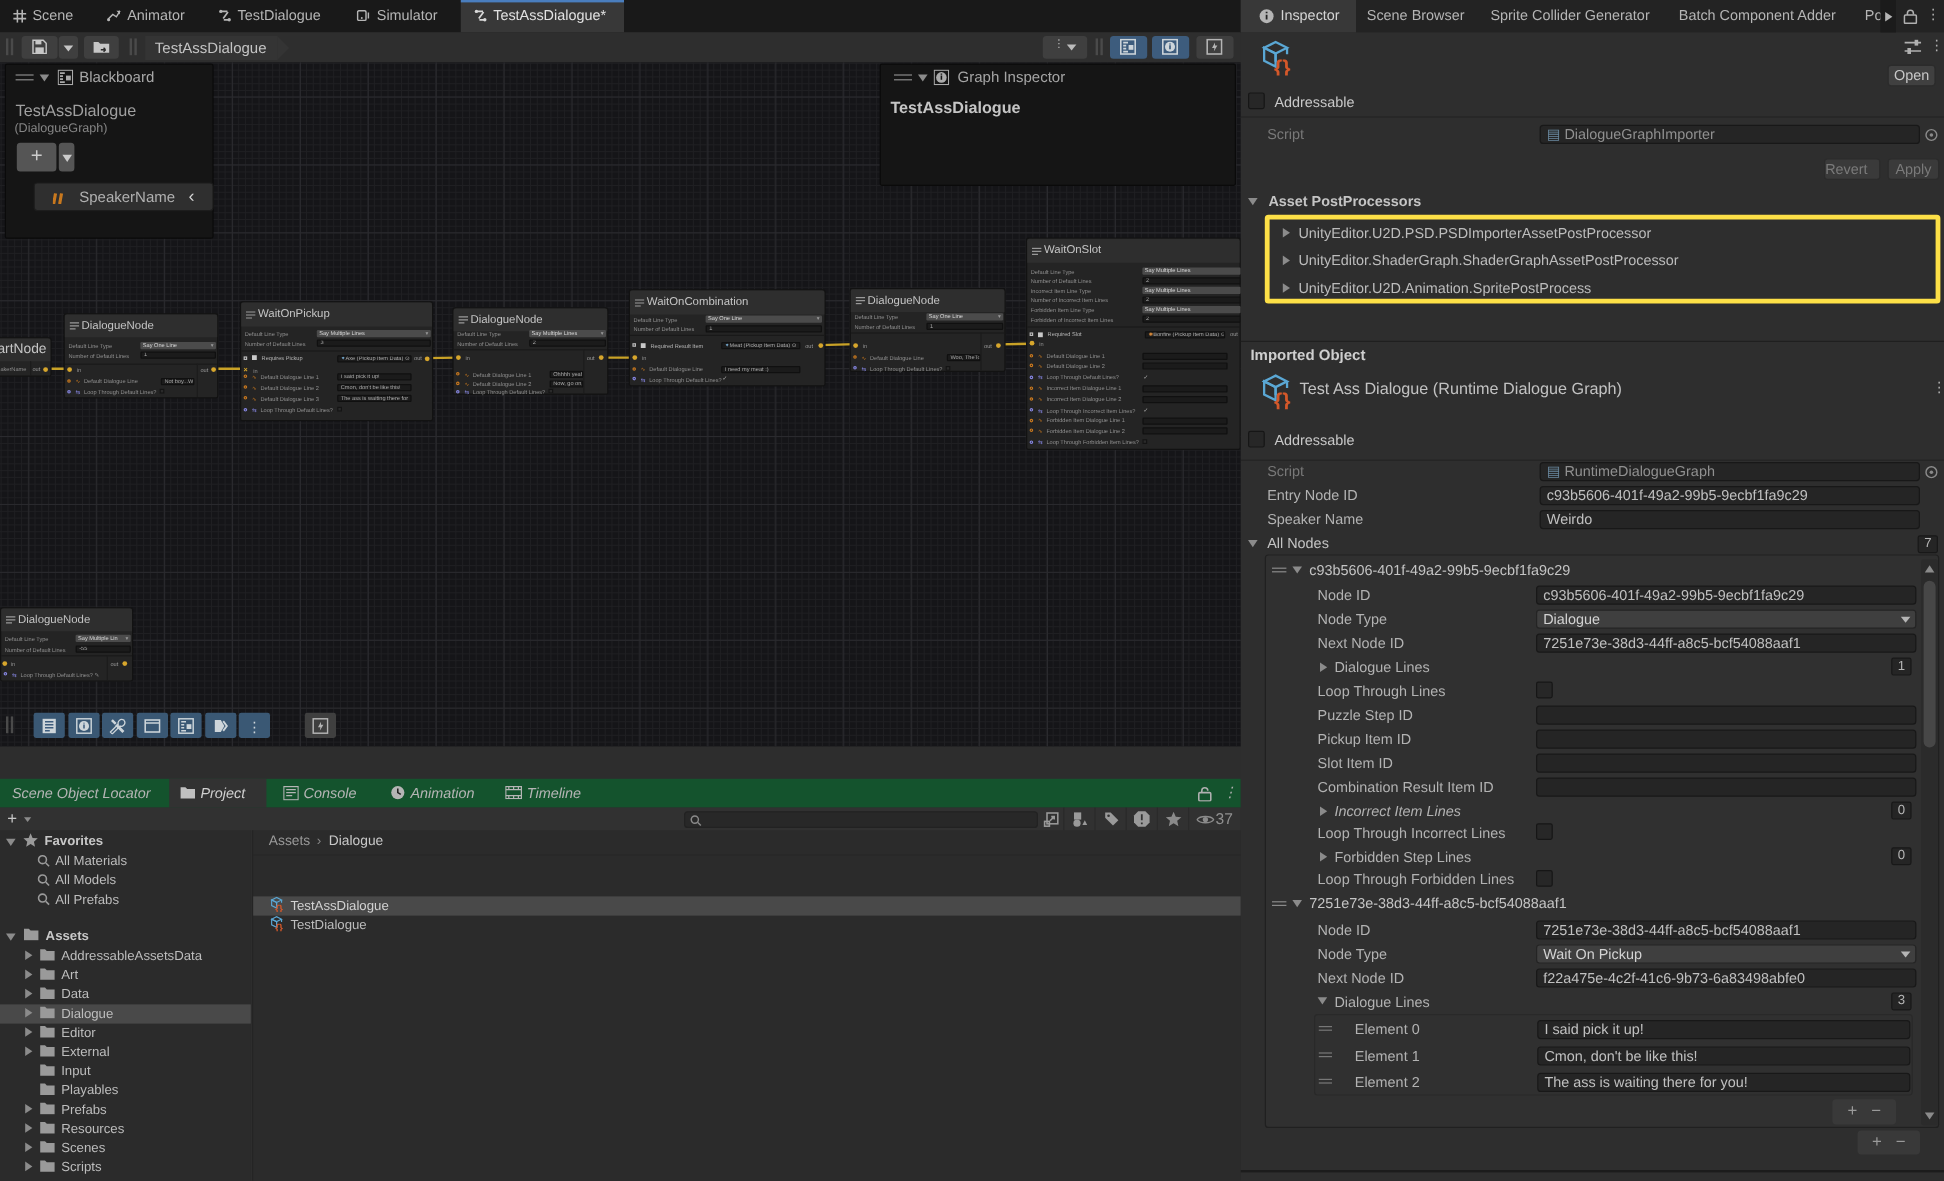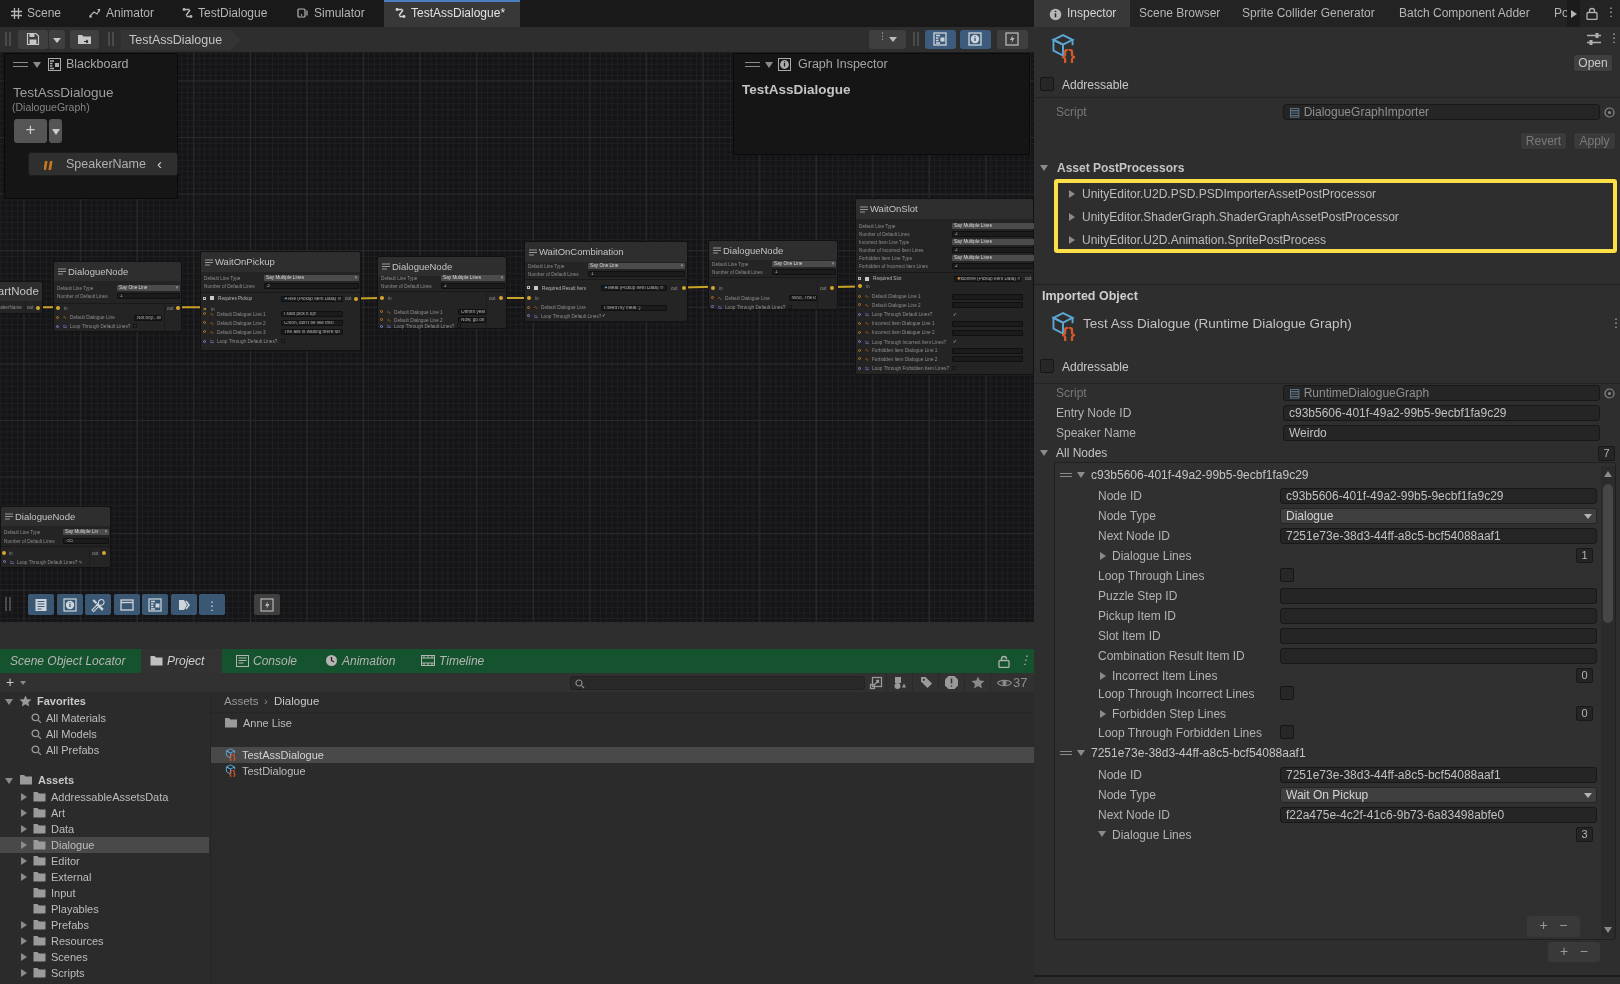--- a/index.html
+++ b/index.html
@@ -563,23 +563,20 @@
           <path d="M0.5 1h4l1.5 1.5h6.5V10.5H0.5z" fill="#9a9a9a"></path>
         </svg>Scripts</div>
   </div>
   <div class="abs" id="plist">
     <div style="position:absolute;left:0;top:0;width:824px;height:21px;border-bottom:1px solid #262626;">
       <div style="position:absolute;left:13px;top:3px;font-size:11.5px;color:#9a9a9a;">Assets</div>
       <div style="position:absolute;left:53px;top:3px;font-size:11.5px;color:#888;">›</div>
       <div style="position:absolute;left:63px;top:3px;font-size:11.5px;color:#c8c8c8;">Dialogue</div>
     </div>
     <div class="trow" style="top:55.3px;background:#494949;"></div>
-    <div class="trow" style="top:23.2px;left:13px;"><svg width="14" height="11" viewBox="0 0 13 11" style="vertical-align:-1px;margin-right:5px;">
-          <path d="M0.5 1h4l1.5 1.5h6.5V10.5H0.5z" fill="#9a9a9a"></path>
-        </svg>Anne Lise</div>
     <div class="trow" style="top:55.3px;left:13px;color:#d2d2d2;"><svg width="13" height="13" viewBox="0 0 20 22" style="vertical-align:-2px;margin-right:5px;">
           <path d="M3 5 10 1.5 17 5 10 8.5z" fill="none" stroke="#5aa7d4" stroke-width="1.6"></path>
           <path d="M3 5v8L10 16.5V8.5z" fill="none" stroke="#5aa7d4" stroke-width="1.6"></path>
           <path d="M17 5v4M10 8.5v8" fill="none" stroke="#5aa7d4" stroke-width="1.6"></path>
           <text x="8" y="22" font-size="14" font-weight="bold" fill="#d4582a" font-family="Liberation Sans">{}</text>
         </svg>TestAssDialogue</div>
     <div class="trow" style="top:71.4px;left:13px;"><svg width="13" height="13" viewBox="0 0 20 22" style="vertical-align:-2px;margin-right:5px;">
           <path d="M3 5 10 1.5 17 5 10 8.5z" fill="none" stroke="#5aa7d4" stroke-width="1.6"></path>
           <path d="M3 5v8L10 16.5V8.5z" fill="none" stroke="#5aa7d4" stroke-width="1.6"></path>
           <path d="M17 5v4M10 8.5v8" fill="none" stroke="#5aa7d4" stroke-width="1.6"></path>
@@ -623,21 +620,21 @@
     <div style="position:absolute;left:539px;top:54px;width:40px;height:18px;background:#404040;border:1px solid #2b2b2b;border-radius:3px;font-size:12px;color:#c8c8c8;text-align:center;line-height:16px;">Open</div>
     <div class="chk" style="left:6px;top:77px;"></div>
     <div class="lbl" style="left:28px;top:77px;color:#c8c8c8;">Addressable</div>
     <div style="position:absolute;left:0;top:97px;width:586px;height:1px;background:#242424;"></div>
     <div class="lbl" style="left:22px;top:104px;color:#787878;">Script</div>
     <div class="fld" style="left:249px;top:104px;width:317px;color:#909090;"><span style="color:#6a89a0;">▤</span> DialogueGraphImporter</div>
     <svg style="position:absolute;left:570px;top:107px;" width="11" height="11" viewBox="0 0 11 11">
         <circle cx="5.5" cy="5.5" r="4.5" fill="none" stroke="#8a8a8a" stroke-width="1.2"></circle>
         <circle cx="5.5" cy="5.5" r="1.5" fill="#8a8a8a"></circle>
       </svg>
-    <div style="position:absolute;left:486px;top:132px;width:47px;height:18px;background:#3a3a3a;border:1px solid #2b2b2b;border-radius:3px;font-size:12px;color:#7a7a7a;text-align:center;line-height:16px;">Revert</div>
+    <div style="position:absolute;left:486px;top:132px;width:47px;height:18px;background:#3a3a3a;border:1px solid #2b2b2b;border-radius:3px;font-size:12px;color:#7a7a7a;text-align:left;line-height:16px;">Revert</div>
     <div style="position:absolute;left:539px;top:132px;width:43px;height:18px;background:#3a3a3a;border:1px solid #2b2b2b;border-radius:3px;font-size:12px;color:#7a7a7a;text-align:center;line-height:16px;">Apply</div>
     <div class="tri-d" style="left:6px;top:165px;"></div>
     <div class="lbl" style="left:23px;top:160px;color:#c5c5c5;font-weight:bold;">Asset PostProcessors</div>
     <div style="position:absolute;left:20px;top:179px;width:563px;height:74px;border:4px solid #fde047;border-radius:3px;">
       <div class="tri-r" style="left:11px;top:7px;"></div>
       <div class="lbl" style="left:24px;top:3px;color:#bcbcbc;">UnityEditor.U2D.PSD.PSDImporterAssetPostProcessor</div>
       <div class="tri-r" style="left:11px;top:30px;"></div>
       <div class="lbl" style="left:24px;top:26px;color:#bcbcbc;">UnityEditor.ShaderGraph.ShaderGraphAssetPostProcessor</div>
       <div class="tri-r" style="left:11px;top:53px;"></div>
       <div class="lbl" style="left:24px;top:49px;color:#bcbcbc;">UnityEditor.U2D.Animation.SpritePostProcess</div>
@@ -688,21 +685,21 @@
     <div class="chk" style="left:246px;top:568px;"></div>
     <div class="lbl" style="left:64px;top:587.5px;">Puzzle Step ID</div>
     <div class="fld" style="left:246px;top:587.5px;width:317px;"></div>
     <div class="lbl" style="left:64px;top:607.5px;">Pickup Item ID</div>
     <div class="fld" style="left:246px;top:607.5px;width:317px;"></div>
     <div class="lbl" style="left:64px;top:627.5px;">Slot Item ID</div>
     <div class="fld" style="left:246px;top:627.5px;width:317px;"></div>
     <div class="lbl" style="left:64px;top:647.5px;">Combination Result Item ID</div>
     <div class="fld" style="left:246px;top:647.5px;width:317px;"></div>
     <div class="tri-r" style="left:66px;top:671.5px;"></div>
-    <div class="lbl" style="left:78px;top:667.5px;">Incorrect Item Lines</div>
+    <div class="lbl" style="left:78px;top:667.5px;font-style:italic;">Incorrect Item Lines</div>
     <div class="cnt" style="left:542px;top:667.5px;">0</div>
     <div class="lbl" style="left:64px;top:686px;">Loop Through Incorrect Lines</div>
     <div class="chk" style="left:246px;top:686px;"></div>
     <div class="tri-r" style="left:66px;top:710px;"></div>
     <div class="lbl" style="left:78px;top:706px;">Forbidden Step Lines</div>
     <div class="cnt" style="left:542px;top:706px;">0</div>
     <div class="lbl" style="left:64px;top:724.5px;">Loop Through Forbidden Lines</div>
     <div class="chk" style="left:246px;top:725px;"></div>
     <div style="position:absolute;left:26px;top:751px;width:12px;height:4px;border-top:1.5px solid #8a8a8a;border-bottom:1.5px solid #8a8a8a;"></div>
     <div class="tri-d" style="left:43px;top:750px;"></div>
@@ -710,20 +707,31 @@
     <div class="lbl" style="left:64px;top:767px;">Node ID</div>
     <div class="fld" style="left:246px;top:767px;width:317px;">7251e73e-38d3-44ff-a8c5-bcf54088aaf1</div>
     <div class="lbl" style="left:64px;top:787px;">Node Type</div>
     <div class="drop" style="left:246px;top:787px;width:317px;">Wait On Pickup</div>
       <div class="droparr" style="left:550px;top:793px;"></div>
     <div class="lbl" style="left:64px;top:807px;">Next Node ID</div>
     <div class="fld" style="left:246px;top:807px;width:317px;">f22a475e-4c2f-41c6-9b73-6a83498abfe0</div>
     <div class="tri-d" style="left:64px;top:831px;"></div>
     <div class="lbl" style="left:78px;top:827px;">Dialogue Lines</div>
     <div class="cnt" style="left:542px;top:827px;">3</div>
+    <div style="position:absolute;left:61px;top:845px;width:499px;height:68px;border:1px solid #292929;border-radius:3px;">
+      <div style="position:absolute;left:3px;top:9px;width:11px;height:4px;border-top:1.5px solid #777;border-bottom:1.5px solid #777;"></div>
+      <div class="lbl" style="left:33px;top:4px;">Element 0</div>
+      <div class="fld" style="left:185px;top:4px;width:311px;">I said pick it up!</div>
+      <div style="position:absolute;left:3px;top:31px;width:11px;height:4px;border-top:1.5px solid #777;border-bottom:1.5px solid #777;"></div>
+      <div class="lbl" style="left:33px;top:26px;">Element 1</div>
+      <div class="fld" style="left:185px;top:26px;width:311px;">Cmon, don't be like this!</div>
+      <div style="position:absolute;left:3px;top:53px;width:11px;height:4px;border-top:1.5px solid #777;border-bottom:1.5px solid #777;"></div>
+      <div class="lbl" style="left:33px;top:48px;">Element 2</div>
+      <div class="fld" style="left:185px;top:48px;width:311px;">The ass is waiting there for you!</div>
+    </div>
     <div style="position:absolute;left:493px;top:916px;width:53px;height:21px;background:#393939;border-radius:3px;font-size:14px;color:#9a9a9a;text-align:center;line-height:19px;">+&nbsp;&nbsp;&nbsp;−</div>
     <div style="position:absolute;left:514px;top:942px;width:52px;height:20px;background:#393939;border-radius:3px;font-size:14px;color:#9a9a9a;text-align:center;line-height:18px;">+&nbsp;&nbsp;&nbsp;−</div>
 
     <div style="position:absolute;left:567px;top:466px;width:14px;height:472px;background:#2b2b2b;border-radius:2px;"></div>
     <div class="tri-d" style="left:570px;top:471px;border-top:none;border-bottom:6px solid #8b8b8b;"></div>
     <div style="position:absolute;left:569px;top:484px;width:10px;height:139px;background:#474747;border-radius:5px;"></div>
     <div class="tri-d" style="left:570px;top:927px;"></div>
     <div style="position:absolute;left:0;top:975px;width:586px;height:2px;background:#1c1c1c;"></div>
   </div>
 </div>

